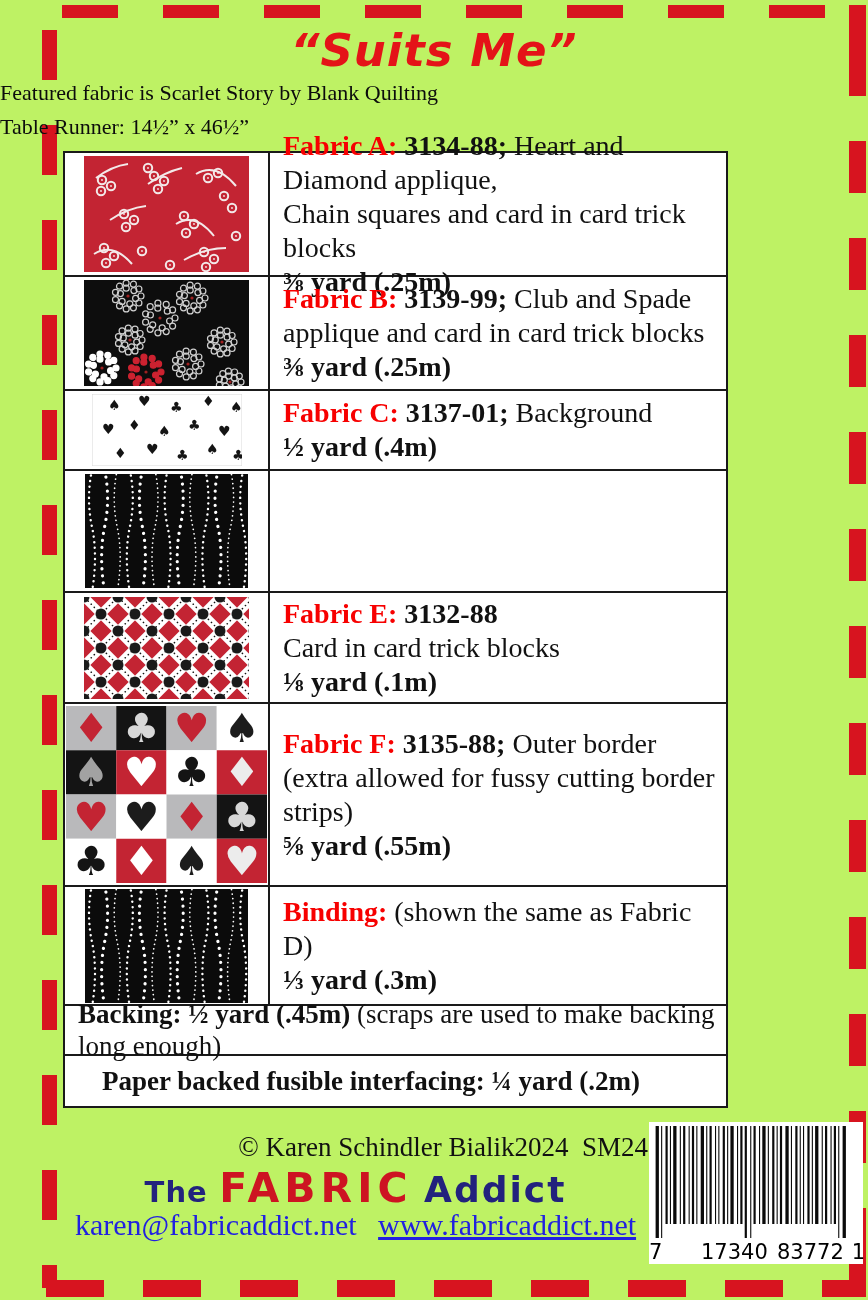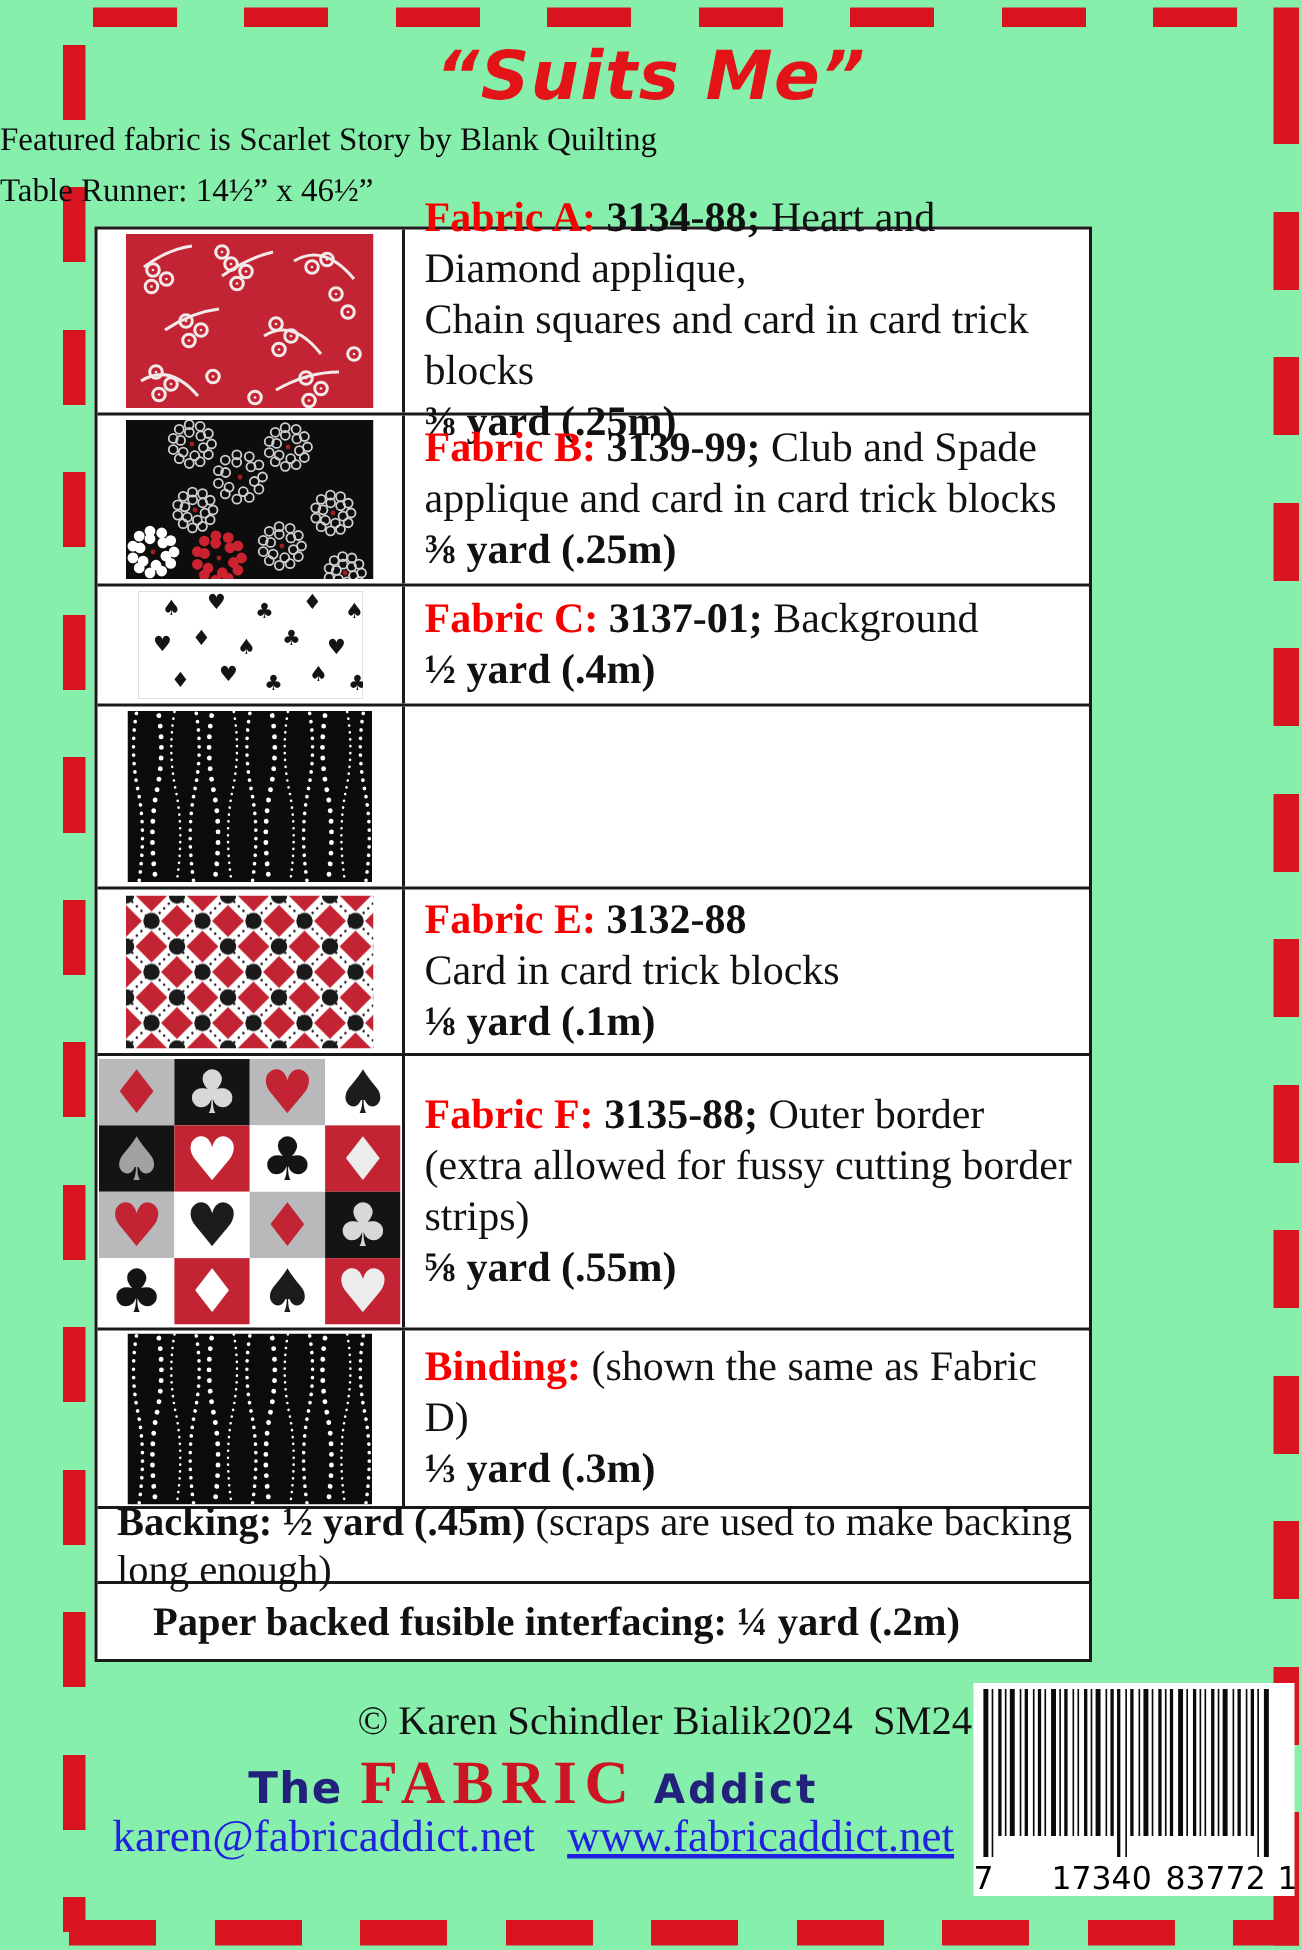--- a/index.html
+++ b/index.html
@@ -1,16 +1,16 @@
 <!DOCTYPE html>
 <html style="--dash-red: #d7141f; --title-red: #e41318; --label-red: #f70000; --link-blue: #2121e0; --logo-navy: #22227d; --logo-red: #cd1422; --fabric-red: #c32433; --table-border: #1a1a1a;"><head>
 <meta charset="utf-8">
 <style>
   html,body{margin:0;padding:0;background:#fff;}
-  .page{position:relative;width:868px;height:1300px;background:#86efac;overflow:hidden;
+  .page{position:relative;width:868px;height:1300px;background:#bef264;overflow:hidden;
         font-family:"Liberation Serif",serif;color:#111;}
 
   
   .b-top{position:absolute;top:5px;left:62px;right:2px;height:13px;
     background:repeating-linear-gradient(90deg,var(--dash-red) 0 56px,transparent 56px 101px);}
   .b-bottom{position:absolute;bottom:3px;left:46px;right:2px;height:17px;
     background:repeating-linear-gradient(90deg,var(--dash-red) 0 58px,transparent 58px 97px);}
   .b-left{position:absolute;left:42px;width:15px;top:30px;bottom:12px;
     background:repeating-linear-gradient(180deg,var(--dash-red) 0 50px,transparent 50px 95px);}
   .b-right{position:absolute;left:849px;width:17px;top:44px;bottom:48px;
@@ -37,22 +37,22 @@
   .lab{color:var(--label-red);font-weight:bold;}
   .code{font-weight:bold;}
   .yard{font-weight:bold;}
   .boldtxt{font-weight:bold;}
 
   
   .copyright{position:absolute;top:1132px;left:63px;width:585px;text-align:right;font-size:27px;}
   .logo{position:absolute;top:1164px;left:63px;width:585px;text-align:center;
     font-family:"DejaVu Sans",sans-serif;font-weight:bold;white-space:nowrap;}
   .logo .w1{color:var(--logo-navy);font-size:29px;letter-spacing:1px;}
-  .logo .w2{color:var(--logo-red);font-size:41px;letter-spacing:5px;margin:0 6px;font-family:Liberation Serif, serif;}
-  .logo .w3{color:var(--logo-navy);font-size:27px;letter-spacing:2px;}
+  .logo .w2{color:var(--logo-red);font-size:41px;letter-spacing:5px;margin:0 6px;}
+  .logo .w3{color:var(--logo-navy);font-size:36px;letter-spacing:2px;}
   .emails{position:absolute;top:1208px;left:63px;width:585px;text-align:center;font-size:30px;}
   .emails a{color:var(--link-blue);text-decoration:none;margin:0 7px;}
   .emails a.u{text-decoration:underline;}
 
   
   .barcode{position:absolute;left:649px;top:1122px;width:214px;height:142px;background:#fff;}
   .bnum{position:absolute;bottom:0;font-family:"DejaVu Sans",sans-serif;font-size:21px;color:#000;}
   .bn1{left:0px;} .bn2{left:52px;} .bn3{left:128px;} .bn4{right:-2px;}
 </style>
 </head>

